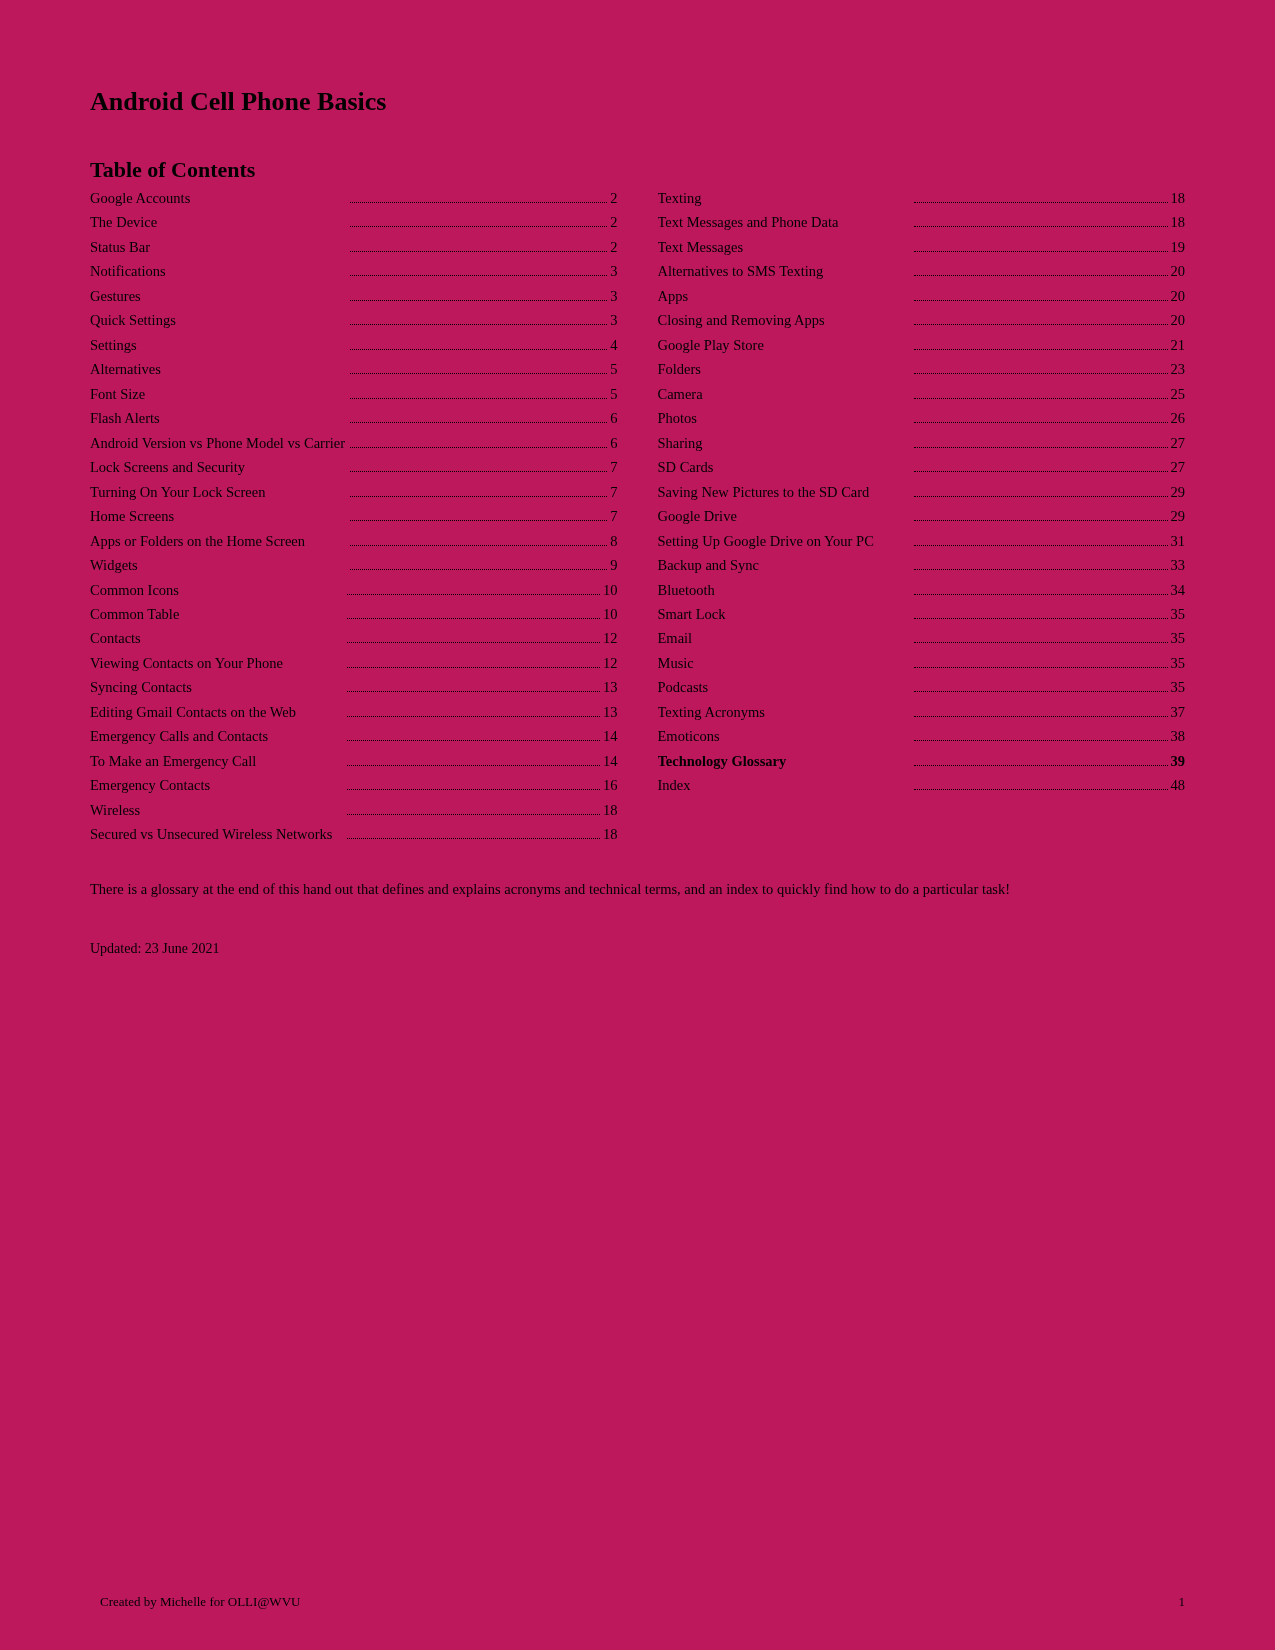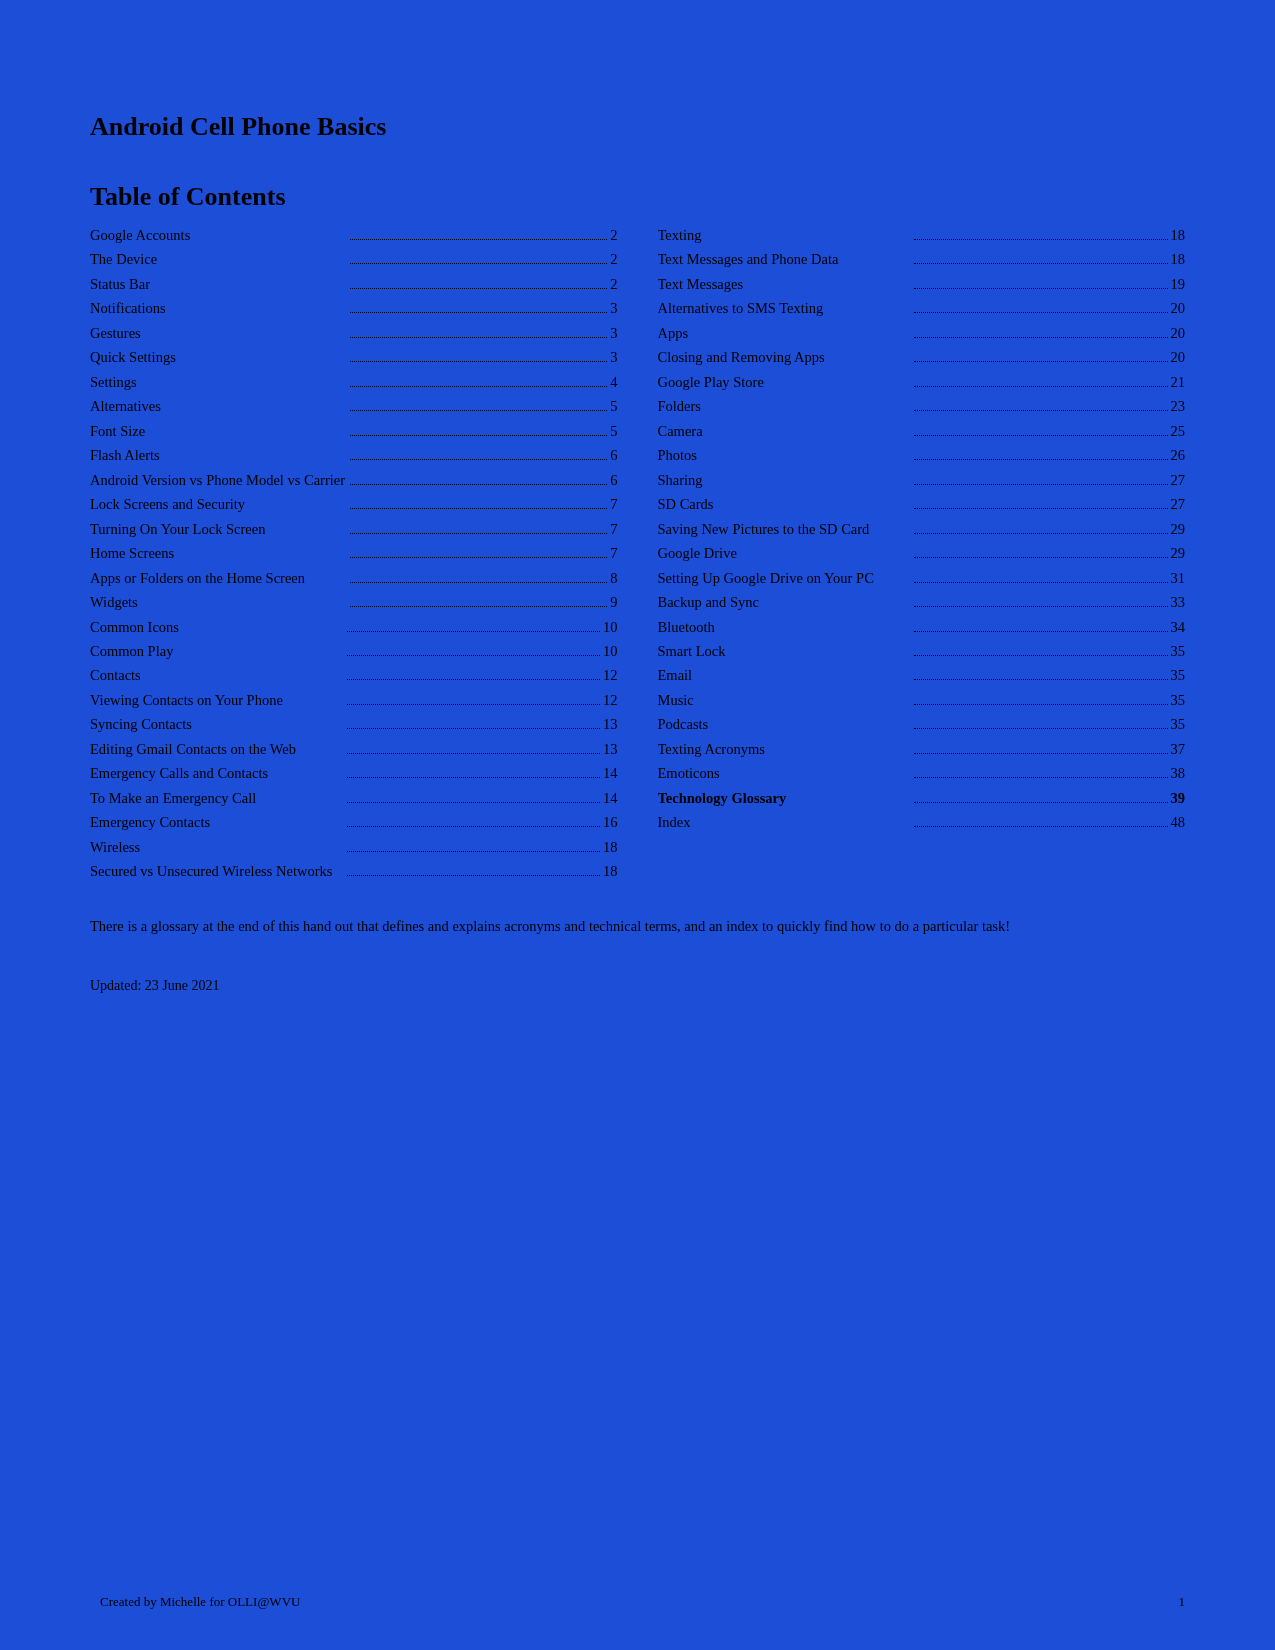--- a/index.html
+++ b/index.html
@@ -13,36 +13,36 @@
       display: flex;
       justify-content: center;
       align-items: flex-start;
       min-height: 100vh;
       font-family: 'Times New Roman', Times, serif;
     }
 
     .page {
       width: 1275px;
       min-height: 1650px;
-      background: #1d4ed8;
-      padding: 112px 90px 80px 90px;
+      background: #be185d;
+      padding: 87px 90px 80px 90px;
       position: relative;
     }
 
     .main-title {
       font-size: 26px;
       font-weight: bold;
       margin-bottom: 40px;
       font-family: 'Times New Roman', Times, serif;
     }
 
     .toc-title {
-      font-size: 26px;
+      font-size: 22px;
       font-weight: bold;
-      margin-bottom: 12px;
+      margin-bottom: 4px;
       font-family: 'Times New Roman', Times, serif;
     }
 
     .toc-container {
       display: flex;
       gap: 40px;
       margin-bottom: 30px;
     }
 
     .toc-column {
@@ -196,21 +196,21 @@
           <span class="toc-entry-label">Widgets</span>
           <span class="toc-dots"></span>
           <span class="toc-page">9</span>
         </div>
         <div class="toc-entry">
           <span class="toc-entry-label">Common Icons</span>
           <span class="toc-dots"></span>
           <span class="toc-page">10</span>
         </div>
         <div class="toc-entry">
-          <span class="toc-entry-label">Common Play</span>
+          <span class="toc-entry-label">Common Table</span>
           <span class="toc-dots"></span>
           <span class="toc-page">10</span>
         </div>
         <div class="toc-entry">
           <span class="toc-entry-label">Contacts</span>
           <span class="toc-dots"></span>
           <span class="toc-page">12</span>
         </div>
         <div class="toc-entry">
           <span class="toc-entry-label">Viewing Contacts on Your Phone</span>

